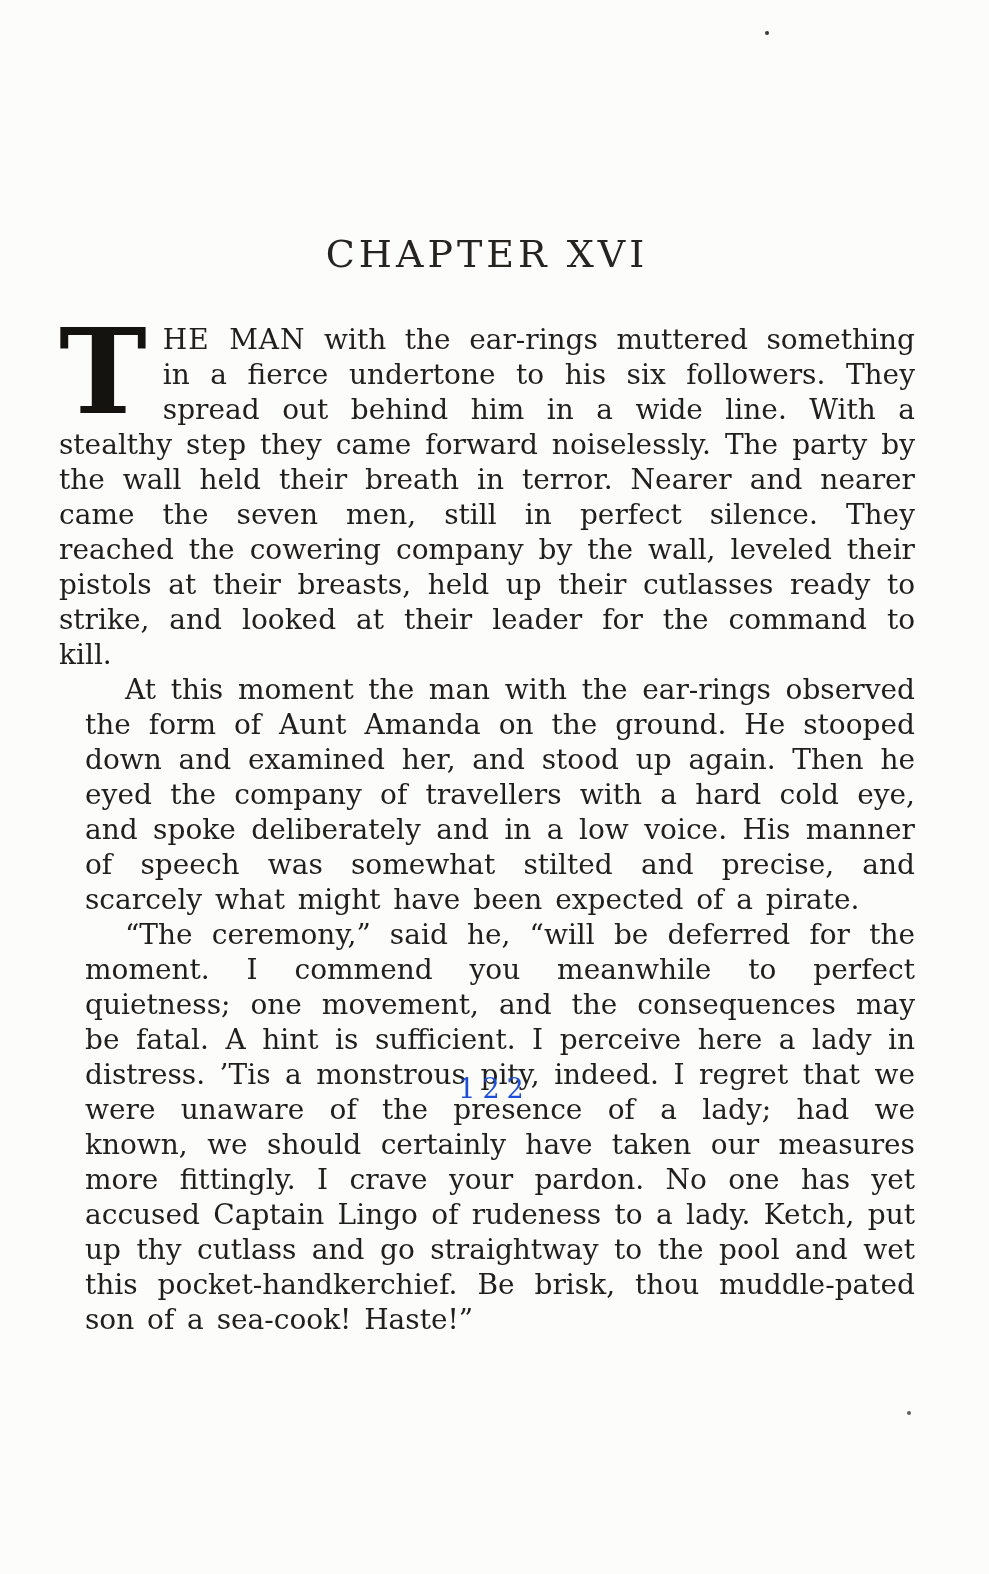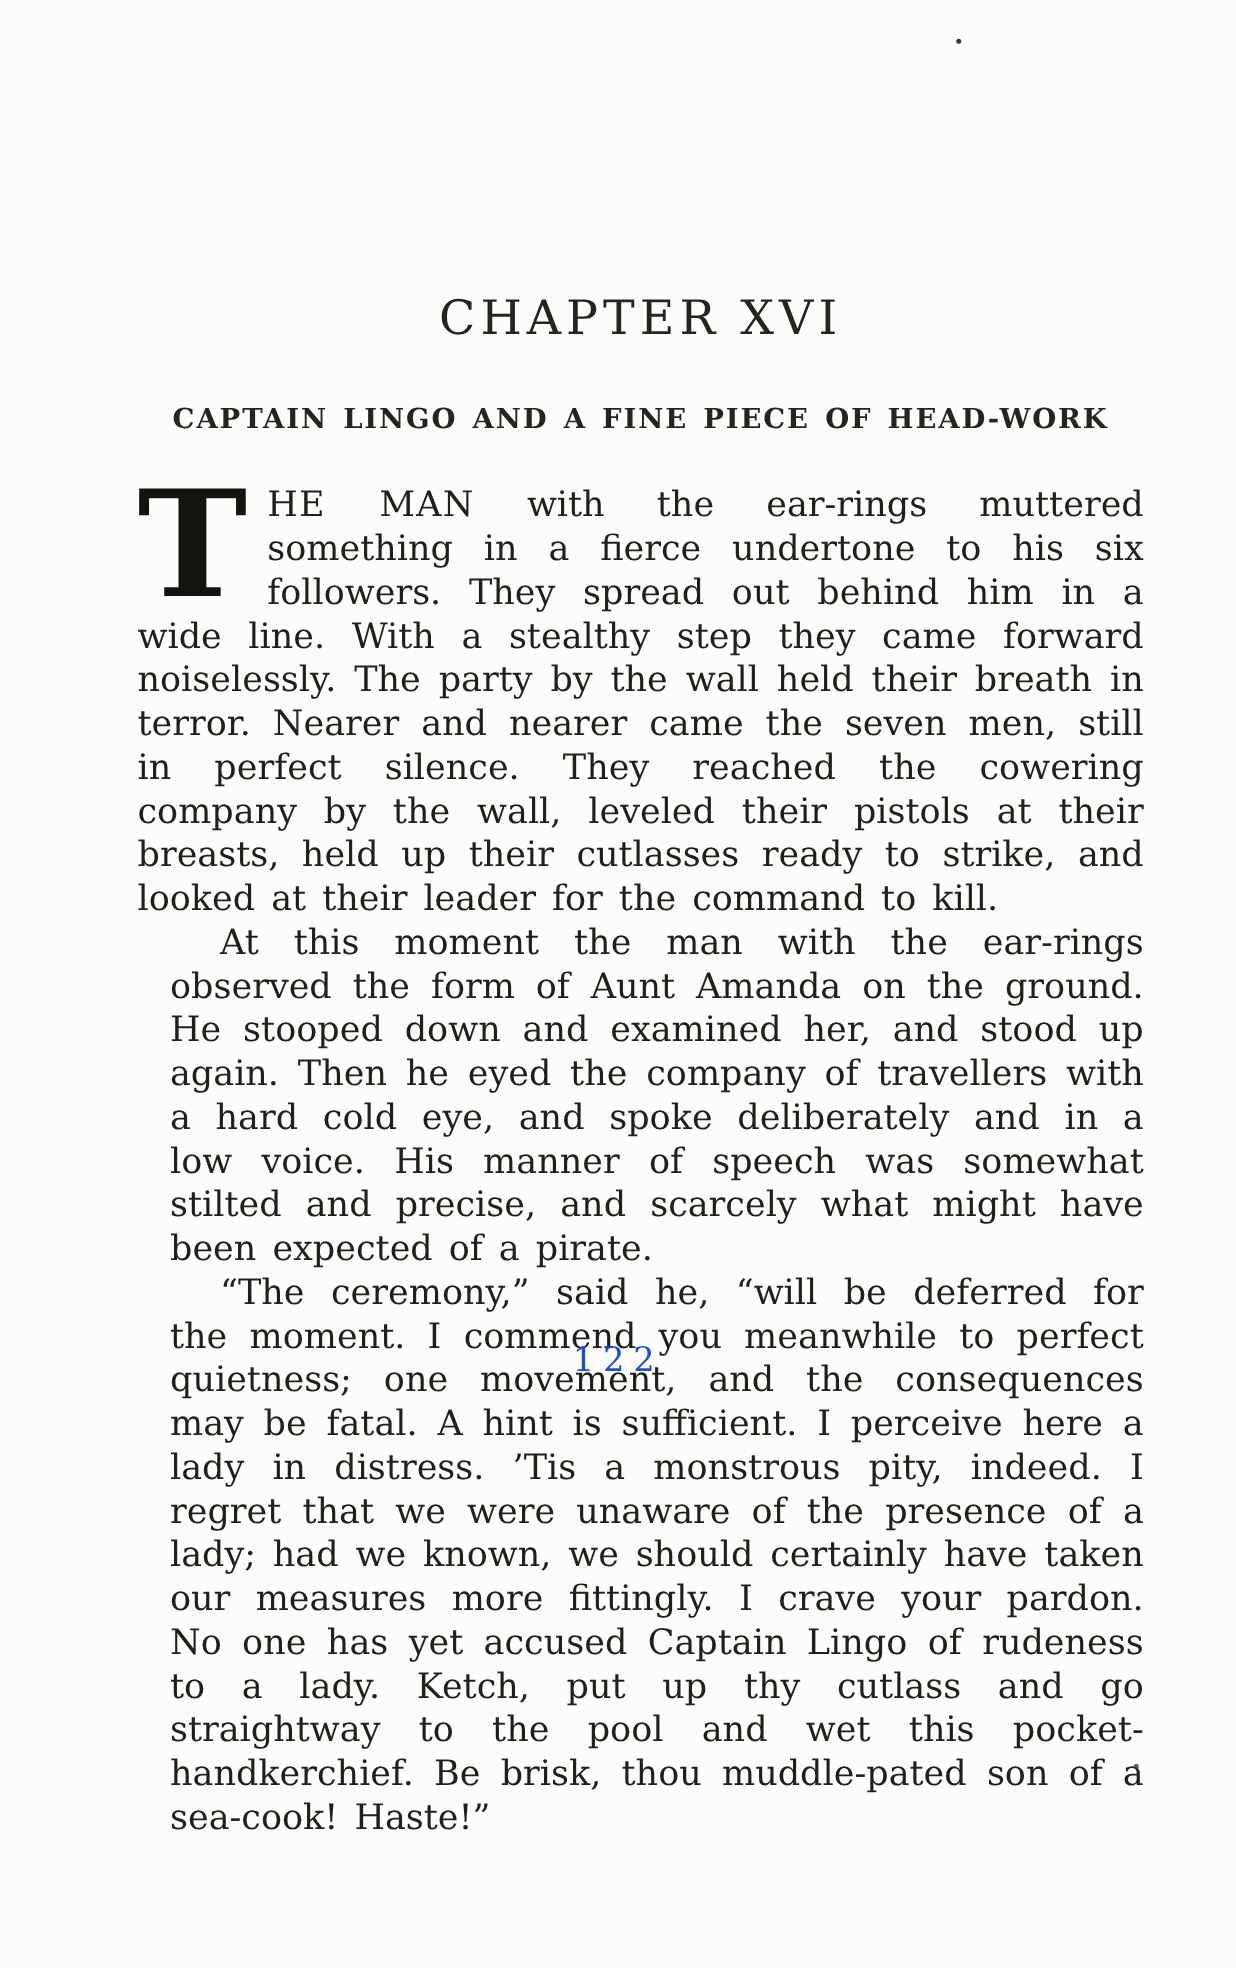--- a/index.html
+++ b/index.html
@@ -8,21 +8,21 @@
     position: relative;
     overflow: hidden;
     background: #fcfcfa;
     color: #201e1b;
     font-family: "DejaVu Serif", "Liberation Serif", serif;
   }
   .page {
     position: relative;
     width: 989px;
     height: 1206px;
-    padding: 232px 74px 0 110px;
+    padding: 232px 74px 0 59px;
   }
   .chapter-title {
     text-align: center;
     font-size: 38px;
     font-weight: 400;
     letter-spacing: 4px;
     color: #262420;
     margin-bottom: 46px;
   }
   .chapter-subtitle {
@@ -72,21 +72,20 @@
 </head>
 <body>
 
 <div class="page">
 
   <div class="speck speck-top"></div>
   <div class="speck speck-bottom"></div>
 
   <h1 class="chapter-title">CHAPTER XVI</h1>
 
-  <h2 class="chapter-subtitle">CAPTAIN LINGO AND A FINE PIECE OF HEAD-WORK</h2>
 
   <div class="body-text">
 
     <p class="opening">
       <span class="drop-cap">T</span>
       <span class="lead-caps">HE MAN</span>
       <span>with the ear-rings muttered something in a fierce undertone to his six followers. They spread out behind him in a wide line. With a stealthy step they came forward noiselessly. The party by the wall held their breath in terror. Nearer and nearer came the seven men, still in perfect silence. They reached the cowering company by the wall, leveled their pistols at their breasts, held up their cutlasses ready to strike, and looked at their leader for the command to kill.</span>
     </p>
 
     <p class="indented">At this moment the man with the ear-rings observed the form of Aunt Amanda on the ground. He stooped down and examined her, and stood up again. Then he eyed the company of travellers with a hard cold eye, and spoke deliberately and in a low voice. His manner of speech was somewhat stilted and precise, and scarcely what might have been expected of a pirate.</p>

